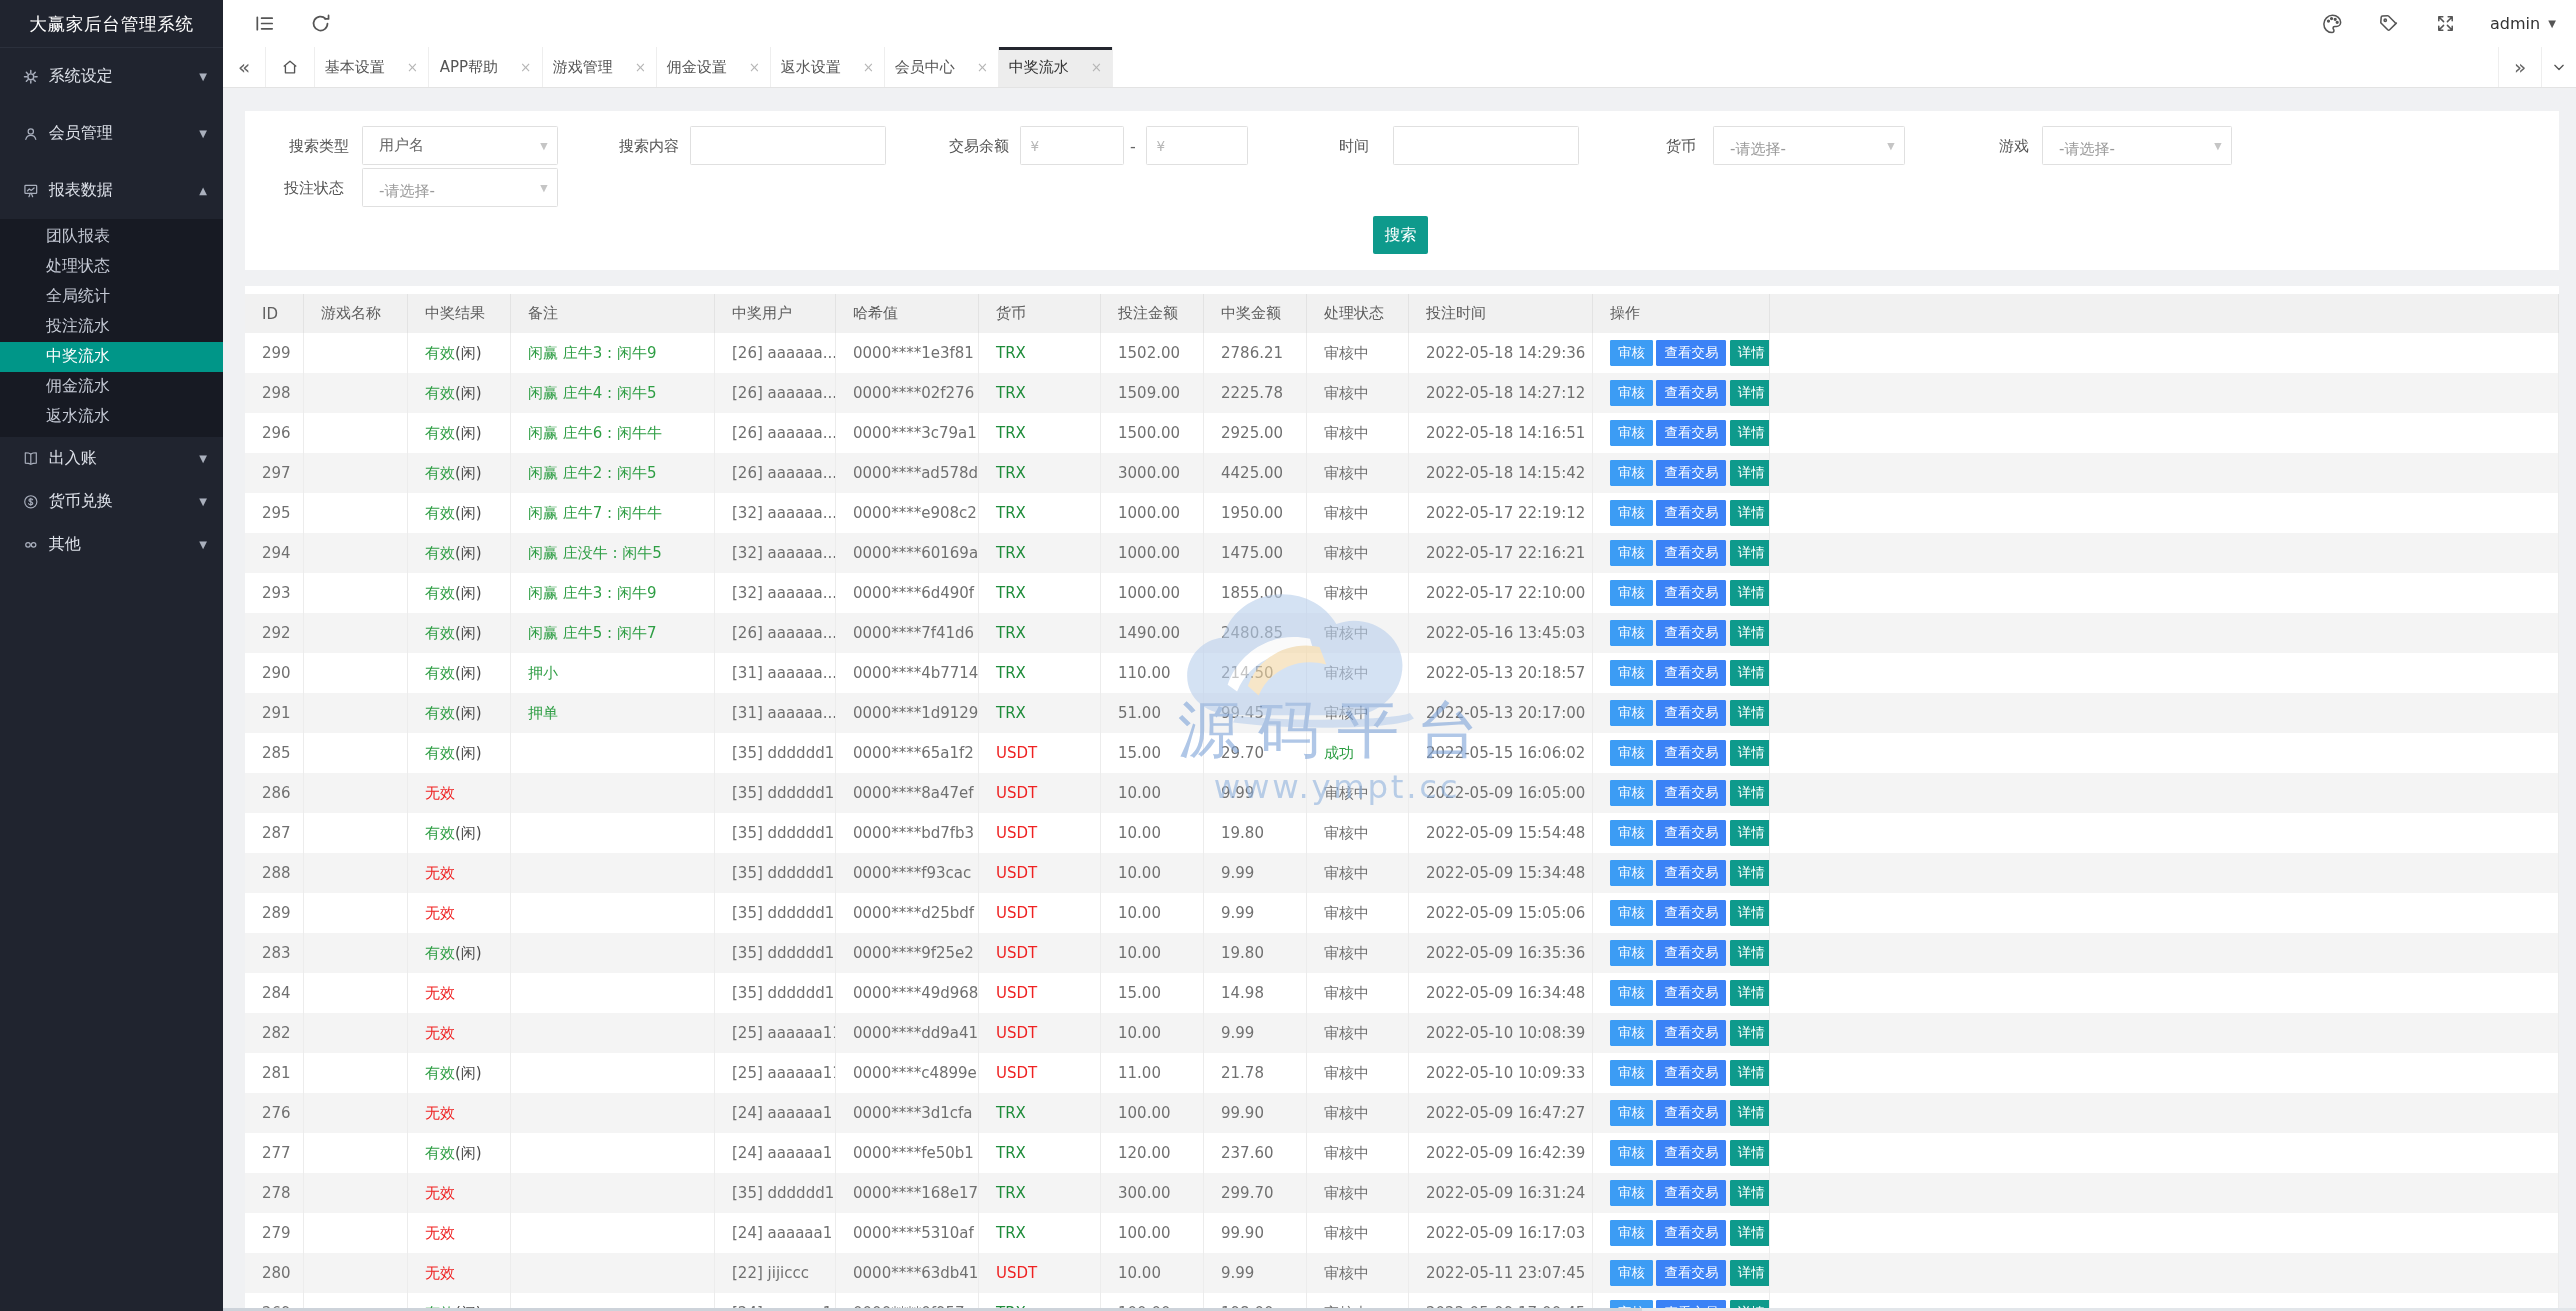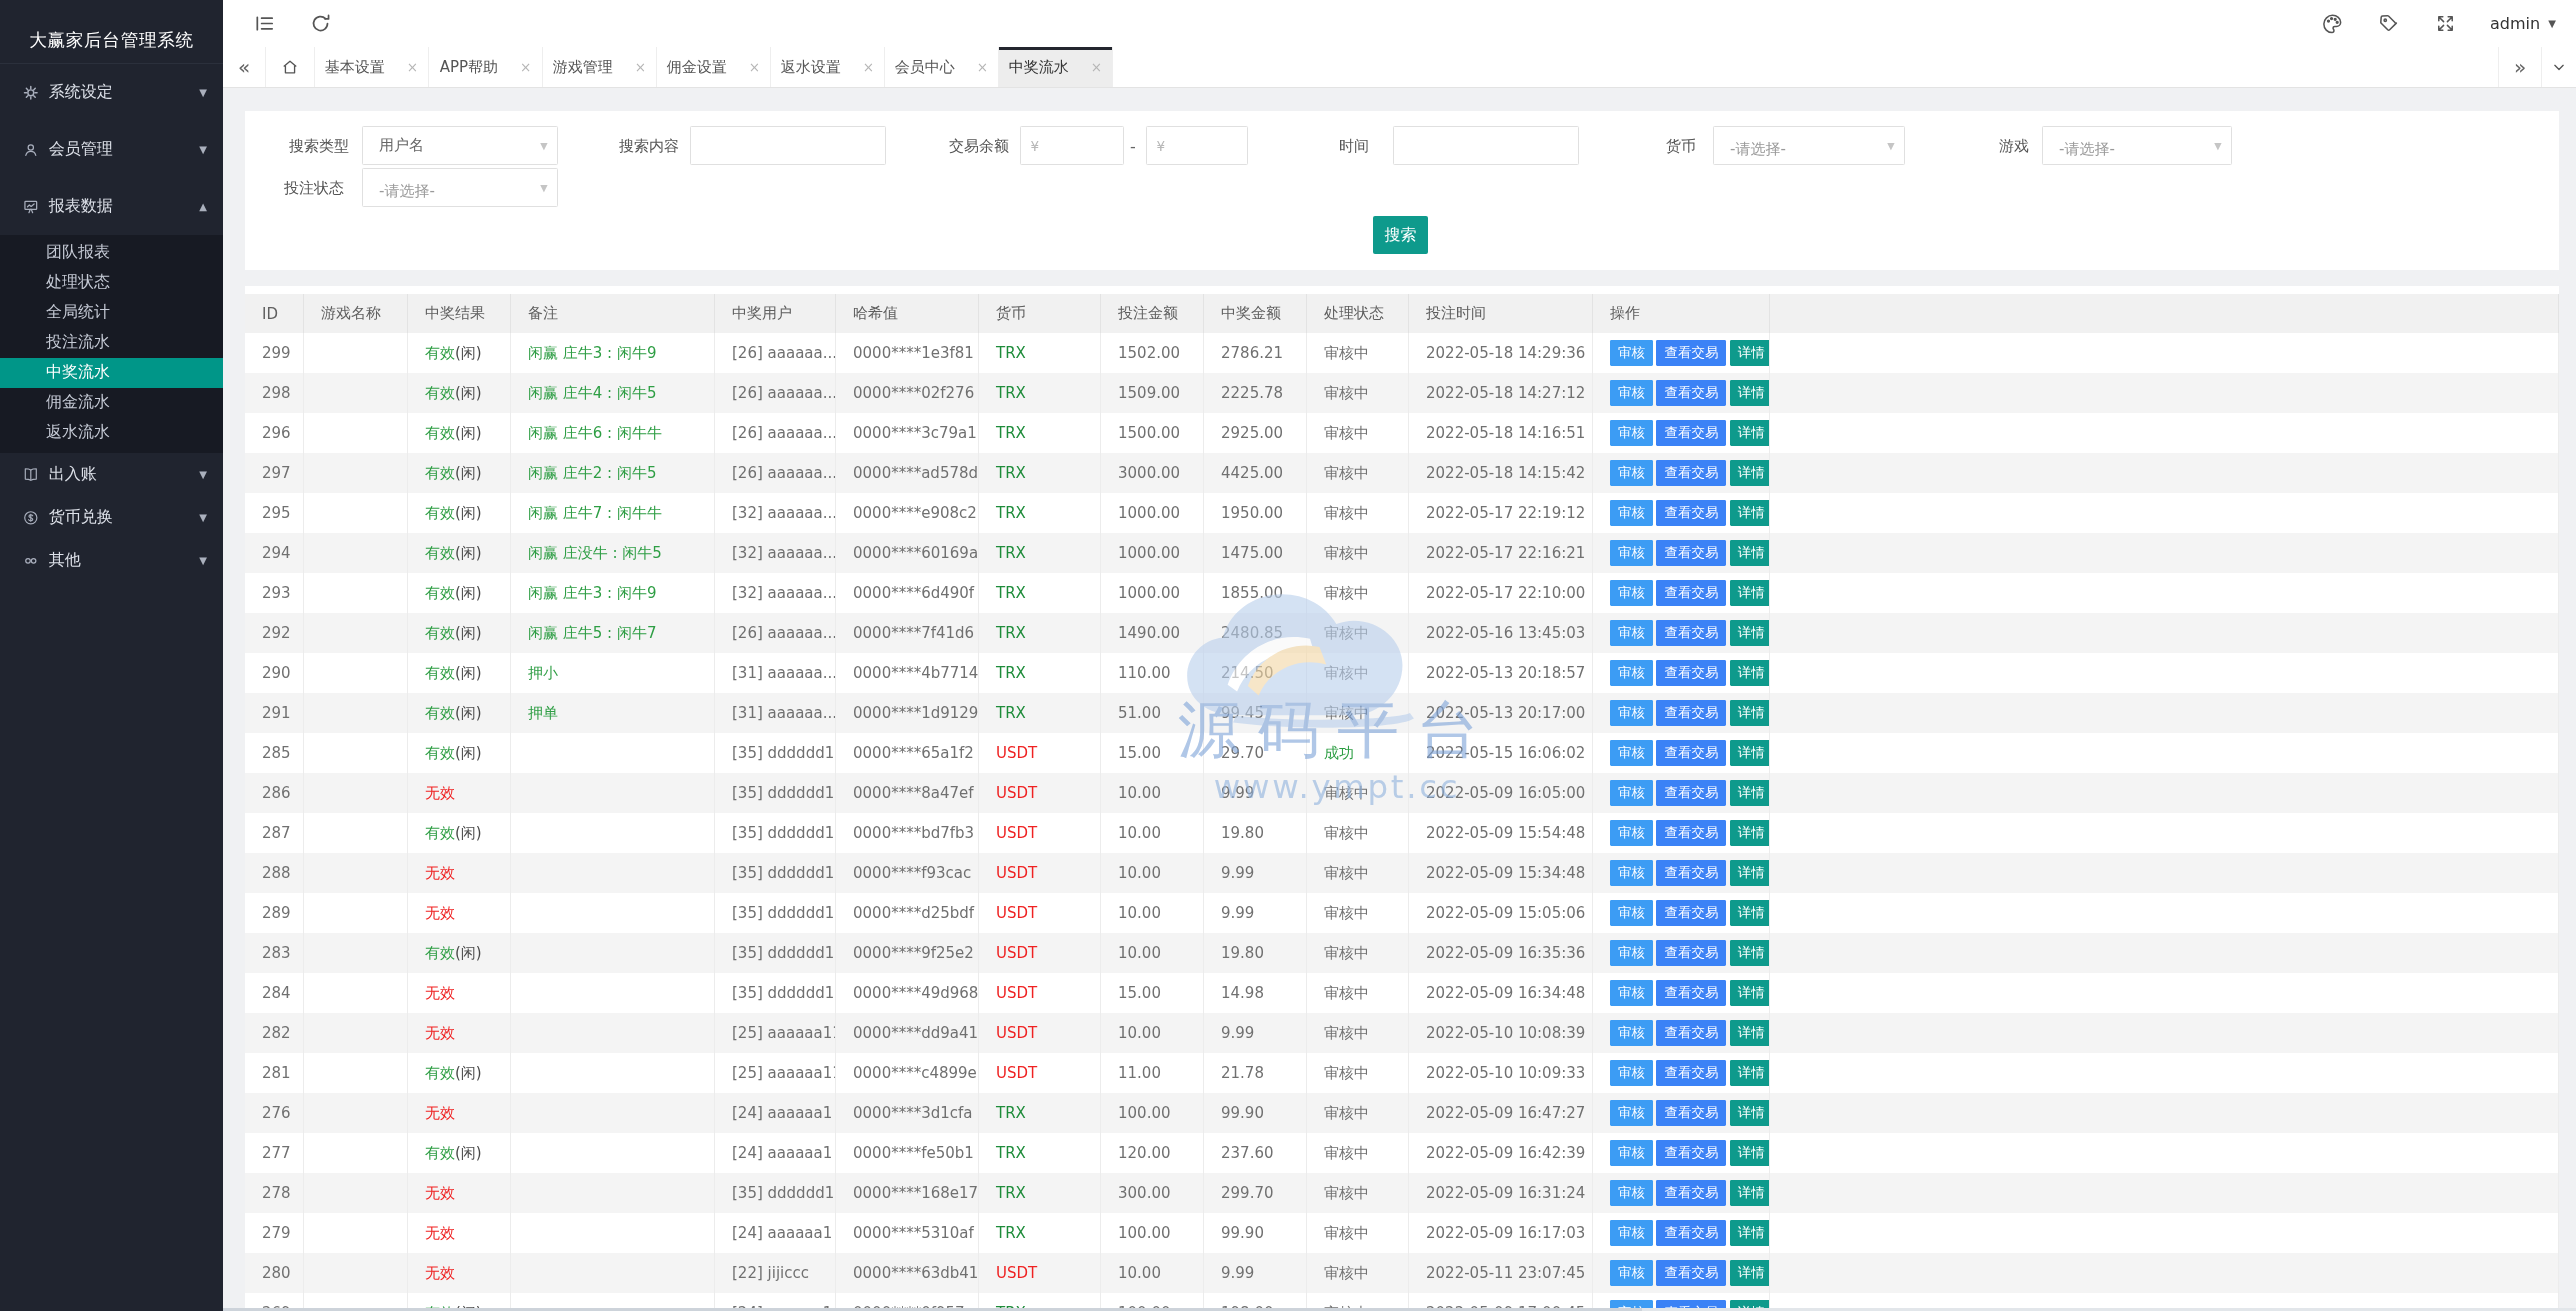--- a/index.html
+++ b/index.html
@@ -2,21 +2,21 @@
 <html style="font-size:10.8px"><head>
 <meta charset="utf-8">
 <style>
   html,body{margin:0;padding:0;overflow:hidden;}
   body{width:2576px;height:1311px;position:relative;background:#f0f1f3;
        font-family:"DejaVu Sans","Liberation Sans",sans-serif;color:#666;}
   svg{display:block;}
   
   .sidebar{position:absolute;left:0;top:0;width:223px;height:1311px;background:#20242f;z-index:6;}
   .logo{height:47px;display:flex;align-items:center;justify-content:center;color:#fff;
-        font-size:17.6px;letter-spacing:0.7px;border-bottom:0.7px solid #2b303c;margin-top:16px;}
+        font-size:17.6px;letter-spacing:0.7px;border-bottom:0.7px solid #2b303c;}
   .menu-item{height:57px;display:flex;align-items:center;padding:0 16px 0 21.6px;
              color:#dde1e9;font-size:16px;cursor:pointer;}
   .menu-item .mi-icon{width:17.6px;height:17.6px;margin-right:9.5px;color:#a9afbd;flex:0 0 auto;}
   .menu-item .arrow{margin-left:auto;font-size:10px;color:#aab0bd;}
   .menu-item.small{height:43px;}
   .submenu{background:#171a23;padding:2.7px 0 5.4px;}
   .submenu-item{height:30px;display:flex;align-items:center;padding-left:46px;
                 color:#c6cbd6;font-size:16px;cursor:pointer;}
   .submenu-item.active{background:#009688;color:#fff;}
   

